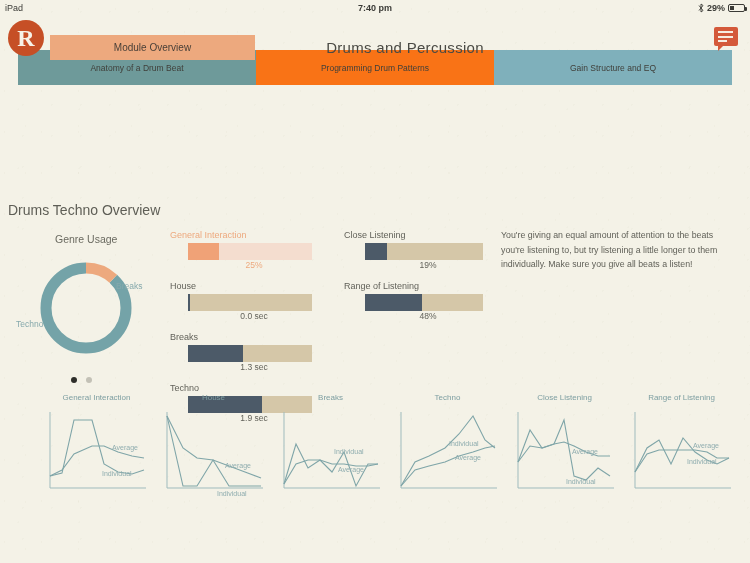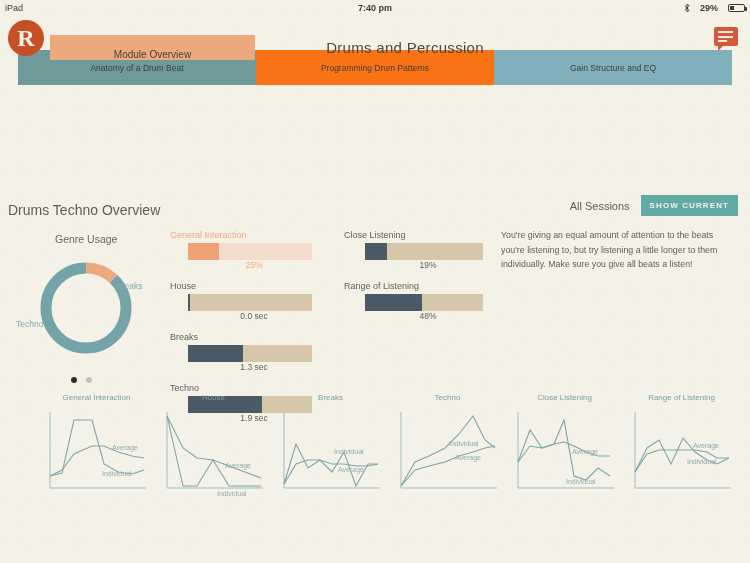--- a/index.html
+++ b/index.html
@@ -26,21 +26,21 @@
   }
 
   
   .statusbar{
     position:absolute; top:0; left:0; width:750px; height:15px;
     display:flex; align-items:center;
     font-size:9px; color:#3a3a36; z-index:5;
   }
   .sb-left{ position:absolute; left:5px; }
   .sb-center{ position:absolute; left:0; width:750px; text-align:center; font-weight:bold; }
-  .sb-right{ position:absolute; right:5px; display:flex; align-items:center; gap:10px; }
+  .sb-right{ position:absolute; right:5px; display:flex; align-items:center; gap:3px; }
   .bt-icon{ display:inline-block; width:6px; height:10px; }
   .battery-pct{ font-weight:bold; font-size:9px; }
   .battery{
     width:17px; height:8px; border:1px solid #3a3a36; border-radius:2px;
     position:relative; display:inline-block;
   }
   .battery::after{
     content:""; position:absolute; right:-3px; top:2px;
     width:2px; height:4px; background:#3a3a36; border-radius:0 1px 1px 0;
   }
@@ -53,21 +53,21 @@
     width:36px; height:36px; border-radius:50%;
     background:#c64f26;
     color:#f7f2e8; font-size:24px; font-weight:bold;
     display:flex; align-items:center; justify-content:center;
     font-family:"Liberation Serif", serif;
   }
   .module-btn{
     position:absolute; left:50px; top:20px;
     width:205px; height:25px;
     background:#eda97e;
-    display:flex; align-items:flex-end; justify-content:center;
+    display:flex; align-items:center; justify-content:center;
     font-size:10px; color:#4a4038;
   }
   .header-title{
     position:absolute; left:255px; top:20px; width:300px; height:25px;
     display:flex; align-items:center; justify-content:center;
     font-size:15px; color:#4a4a44; letter-spacing:.3px;
   }
   .chat-icon{
     position:absolute; right:12px; top:12px;
     width:24px; height:19px; background:#d4593a; border-radius:2px;
@@ -281,24 +281,20 @@
       <div class="bl">Range of Listening</div>
       <div class="barrow">
         <div class="track w-right bg-tan">
           <div class="fill slate" style="width:48%"></div>
         </div>
         <span class="bval">48%</span>
       </div>
     </div>
   </div>
 
-  <div class="sessions-row">
-    <span class="all-sessions">All Sessions</span>
-    <span class="show-current">SHOW CURRENT</span>
-  </div>
   <div class="advice">You're giving an equal amount of attention to the beats you're listening to, but try listening a little longer to them individually. Make sure you give all beats a listen!</div>
 
   <div class="minis">
 
     <div class="mini">
       <div class="mini-title">General Interaction</div>
       <svg width="113" height="92" viewBox="0 0 113 92">
         <path d="M10 6 V82 H106" fill="none" stroke="#9fbbbd" stroke-width="1"></path>
         <polyline points="10,70 22,67 34,14 52,14 64,58 78,66 92,68 104,64" fill="none" stroke="#7fa5a8" stroke-width="1.1"></polyline>
         <polyline points="10,70 22,64 34,48 52,40 64,40 78,46 92,50 104,52" fill="none" stroke="#7fa5a8" stroke-width="1.1"></polyline>

